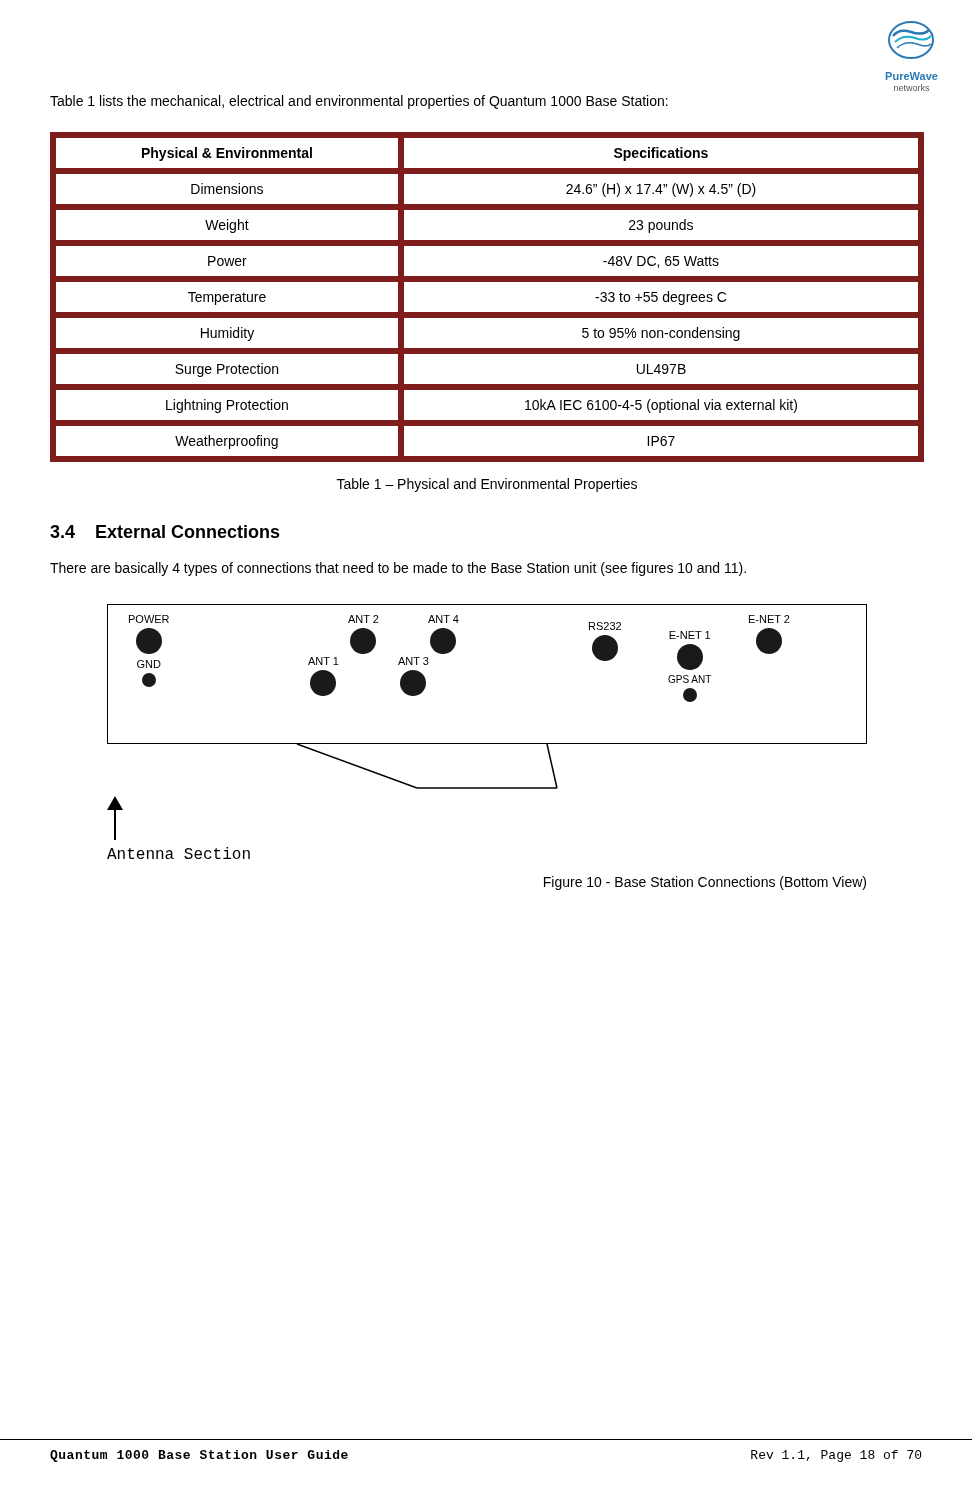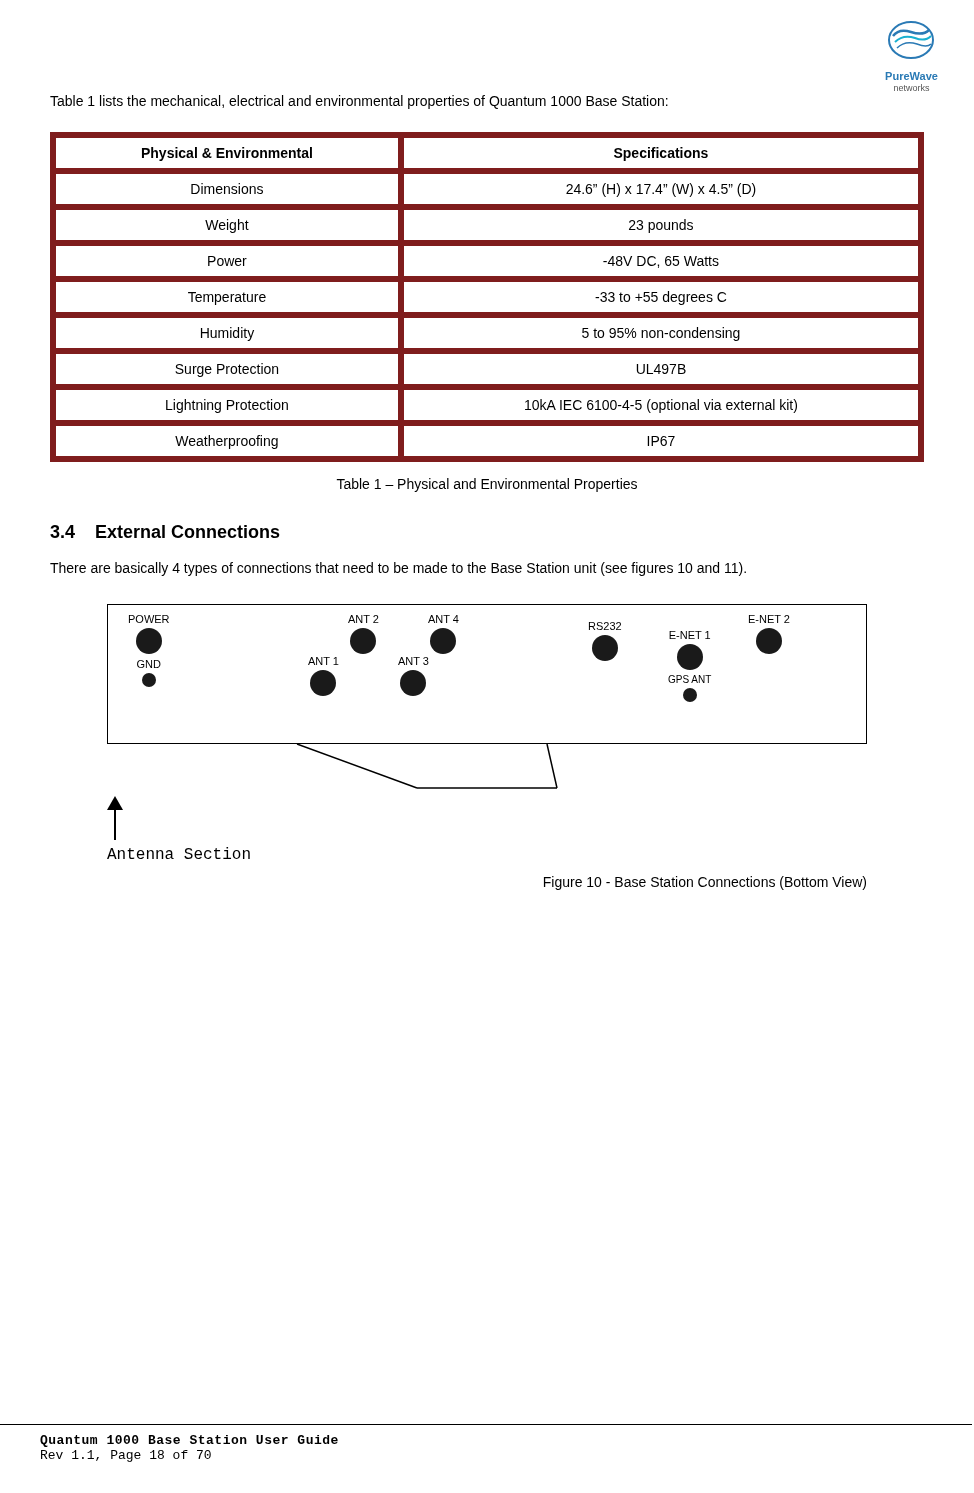--- a/index.html
+++ b/index.html
@@ -165,24 +165,23 @@
     }
 
     
     .footer {
       position: absolute;
       bottom: 30px;
       left: 0;
       right: 2px;
       display: flex;
       justify-content: space-between;
-      padding: 0 40px;
+      padding: 0 50px;
       border-top: 1.5px solid #000;
       padding-top: 8px;
-      flex-direction: column;
     }
     .footer-left {
       font-size: 13px;
       font-weight: bold;
       font-family: 'Courier New', monospace;
       letter-spacing: 0.5px;
     }
     .footer-right {
       font-size: 13px;
       font-family: 'Courier New', monospace;

